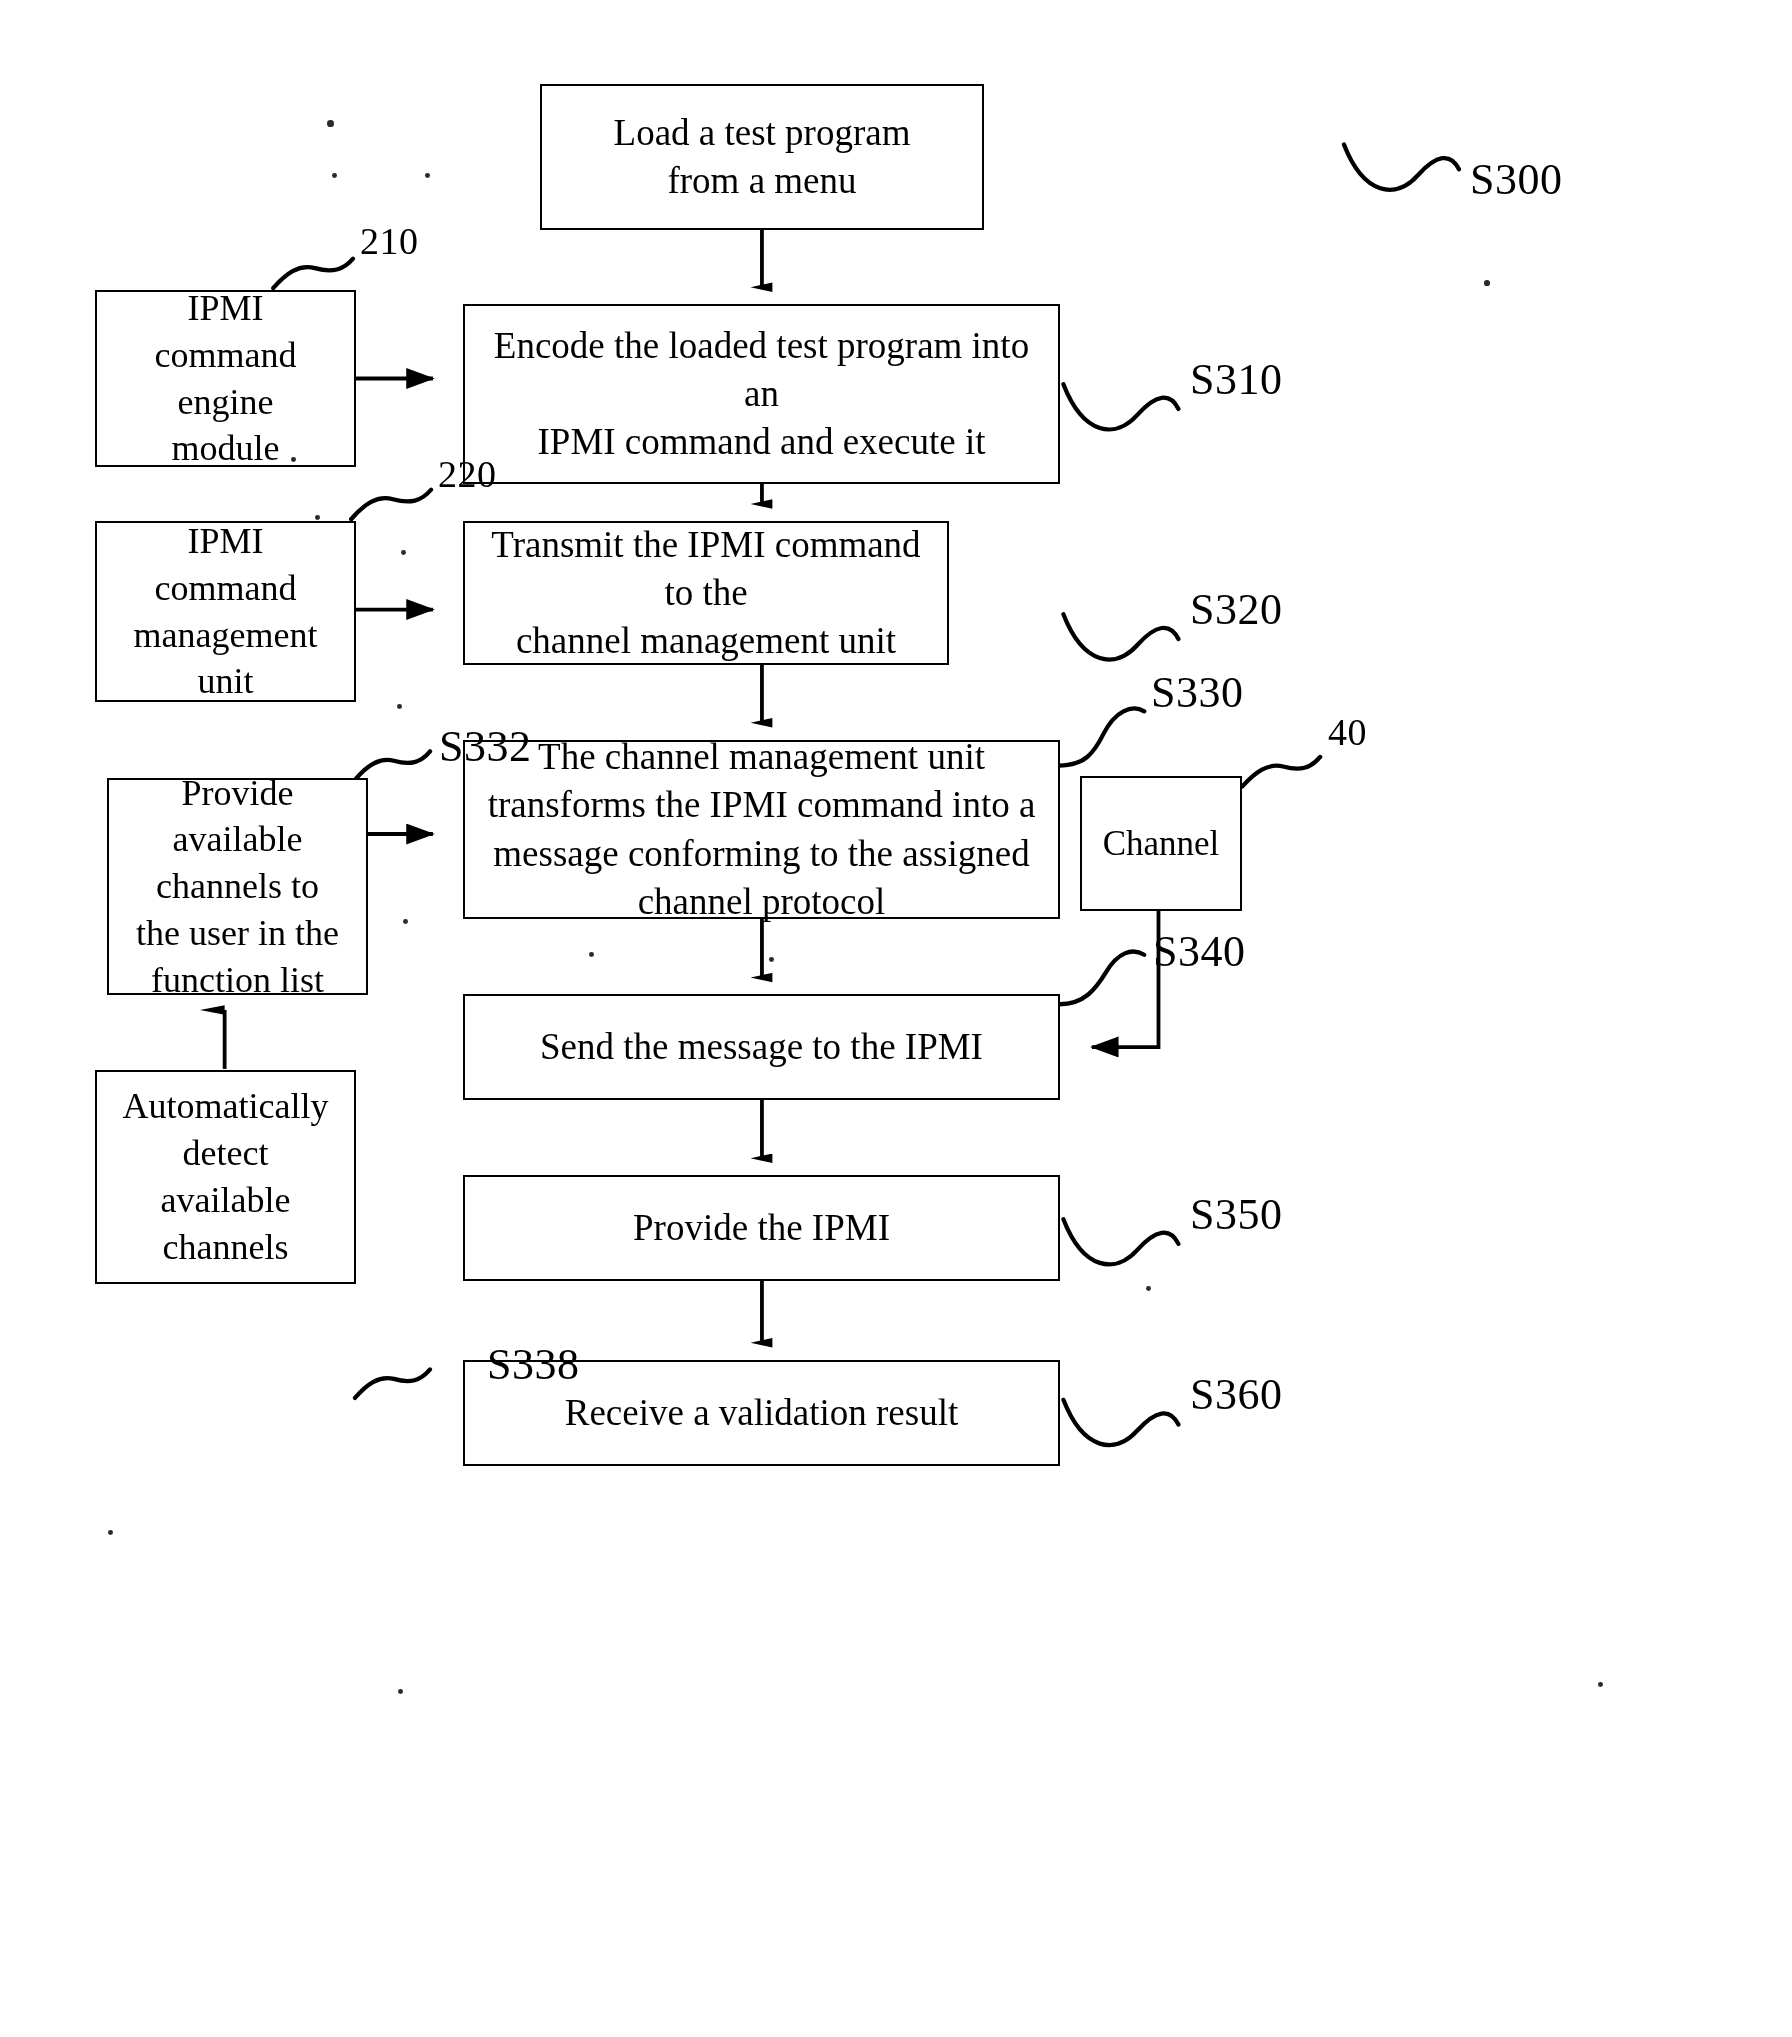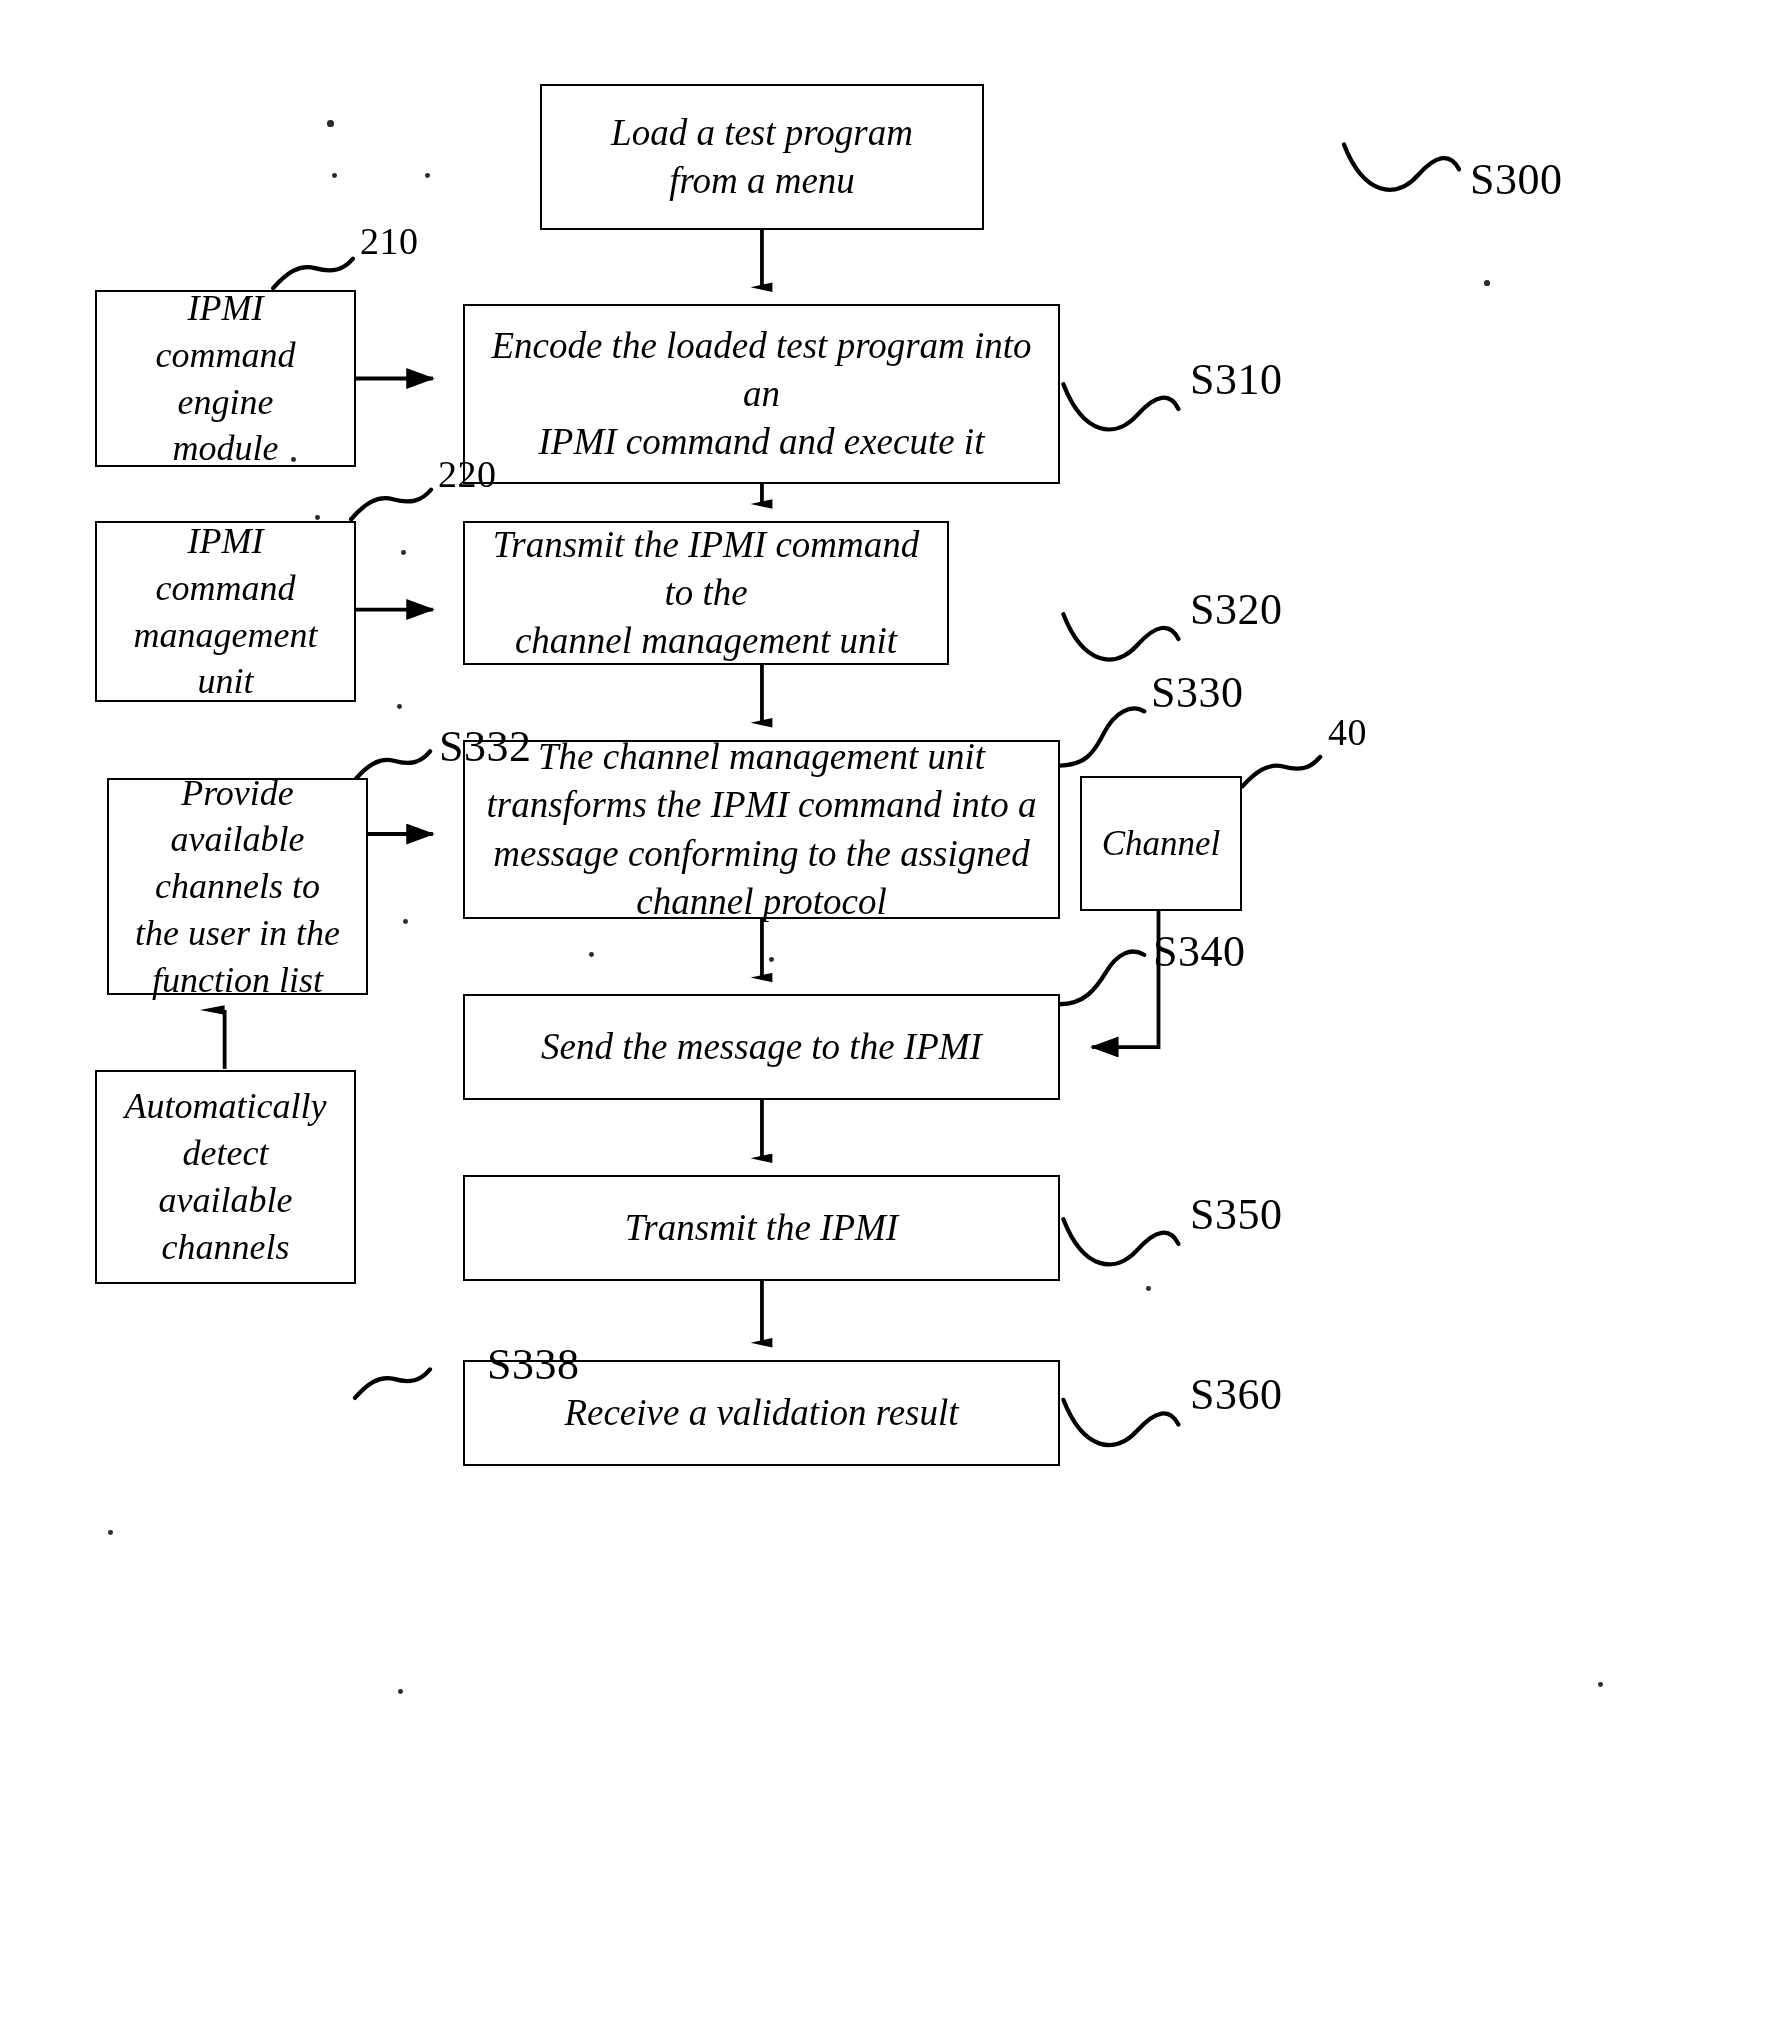--- a/index.html
+++ b/index.html
@@ -31,21 +31,20 @@
     position: absolute;
     box-sizing: border-box;
     border: 2.9px solid #000000;
     background: #ffffff;
     display: flex;
     align-items: center;
     justify-content: center;
     text-align: center;
     line-height: 1.30;
     padding: 3.8px 9.5px;
-    font-style: italic;
   }
   .node .txt {
     display: block;
     white-space: pre-line;
   }
   .f-main { font-size: 37px; }
   .f-side { font-size: 36px; }
   .f-chan { font-size: 35px; }
   .step-label {
     position: absolute;
@@ -142,21 +141,21 @@
 transforms the IPMI command into a
 message conforming to the assigned
 channel protocol</span>
   </div>
 
   <div class="node f-main" style="left:463px; top:994px; width:597px; height:106px;">
     <span class="txt">Send the message to the IPMI</span>
   </div>
 
   <div class="node f-main" style="left:463px; top:1175px; width:597px; height:106px;">
-    <span class="txt">Transmit the IPMI</span>
+    <span class="txt">Provide the IPMI</span>
   </div>
 
   <div class="node f-main" style="left:463px; top:1360px; width:597px; height:106px;">
     <span class="txt">Receive a validation result</span>
   </div>
 
   <div class="node f-side" style="left:95px; top:290px; width:261px; height:177px;">
     <span class="txt">IPMI
 command
 engine

